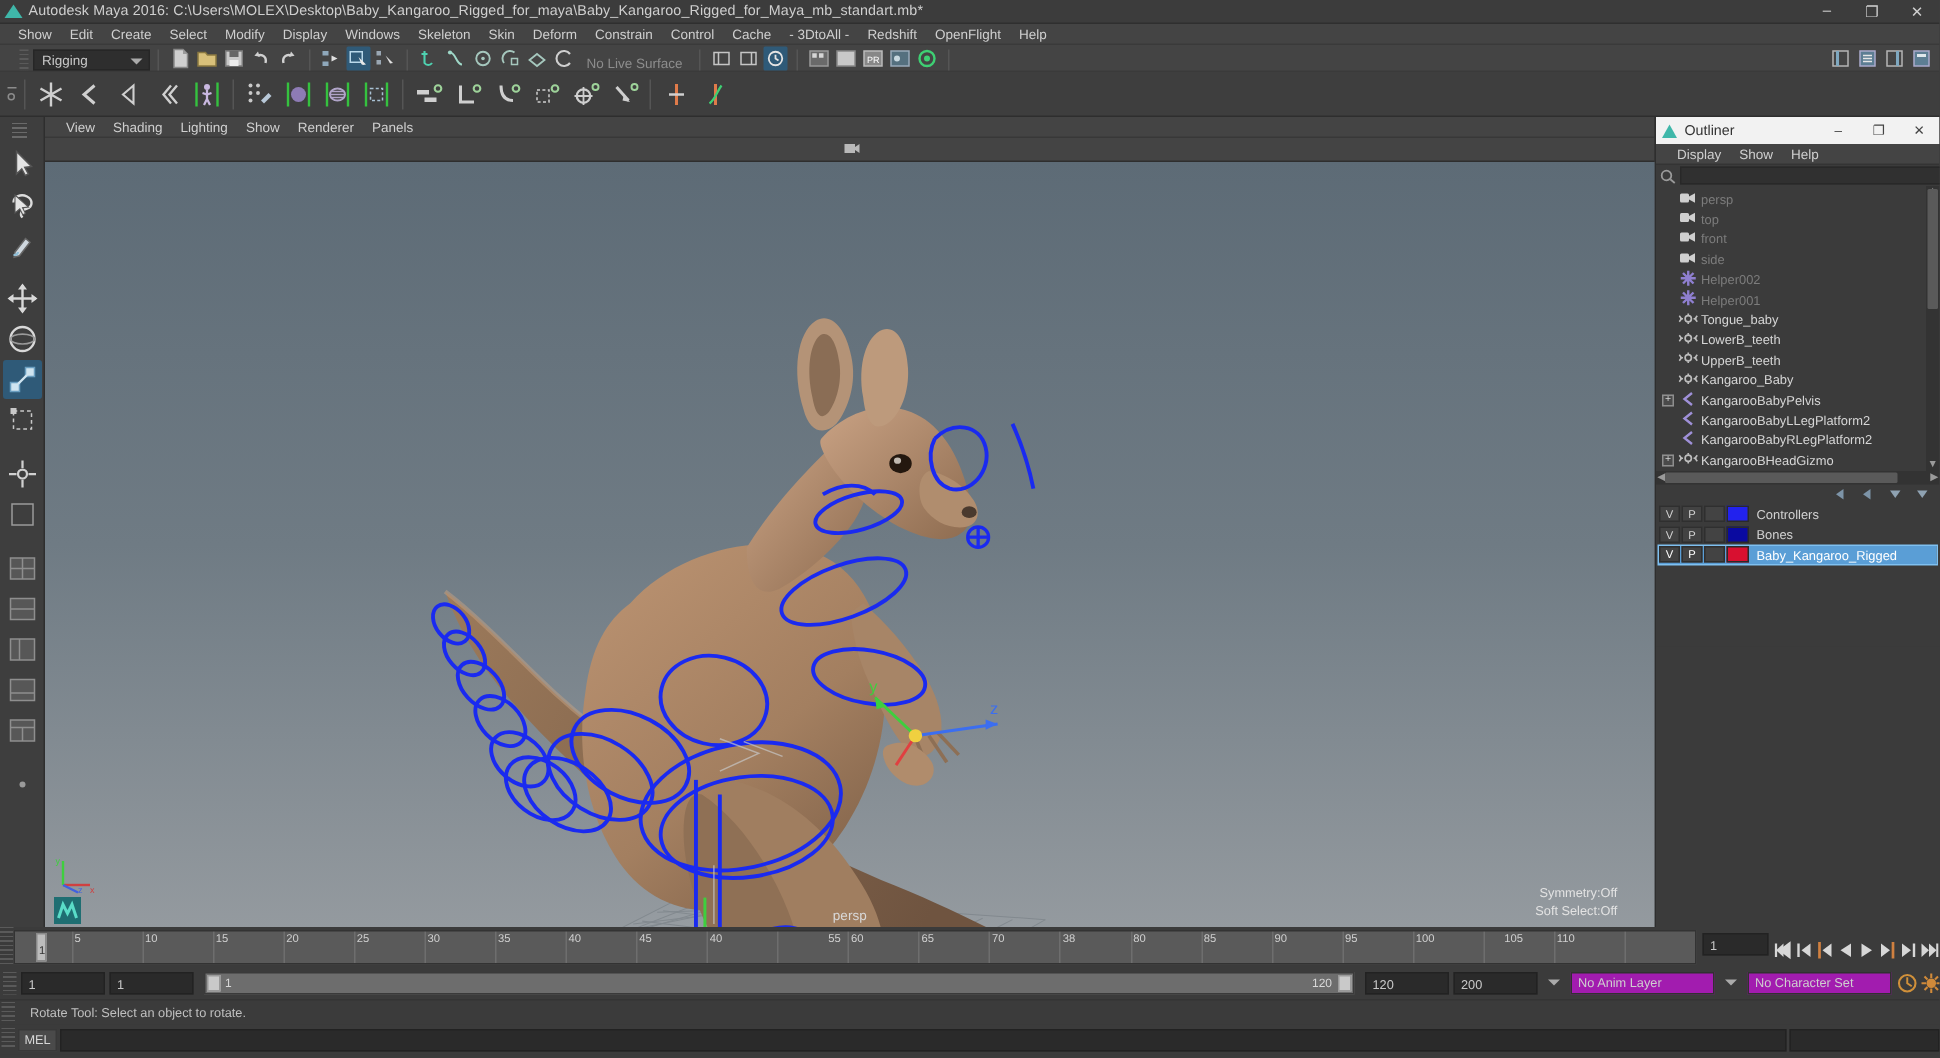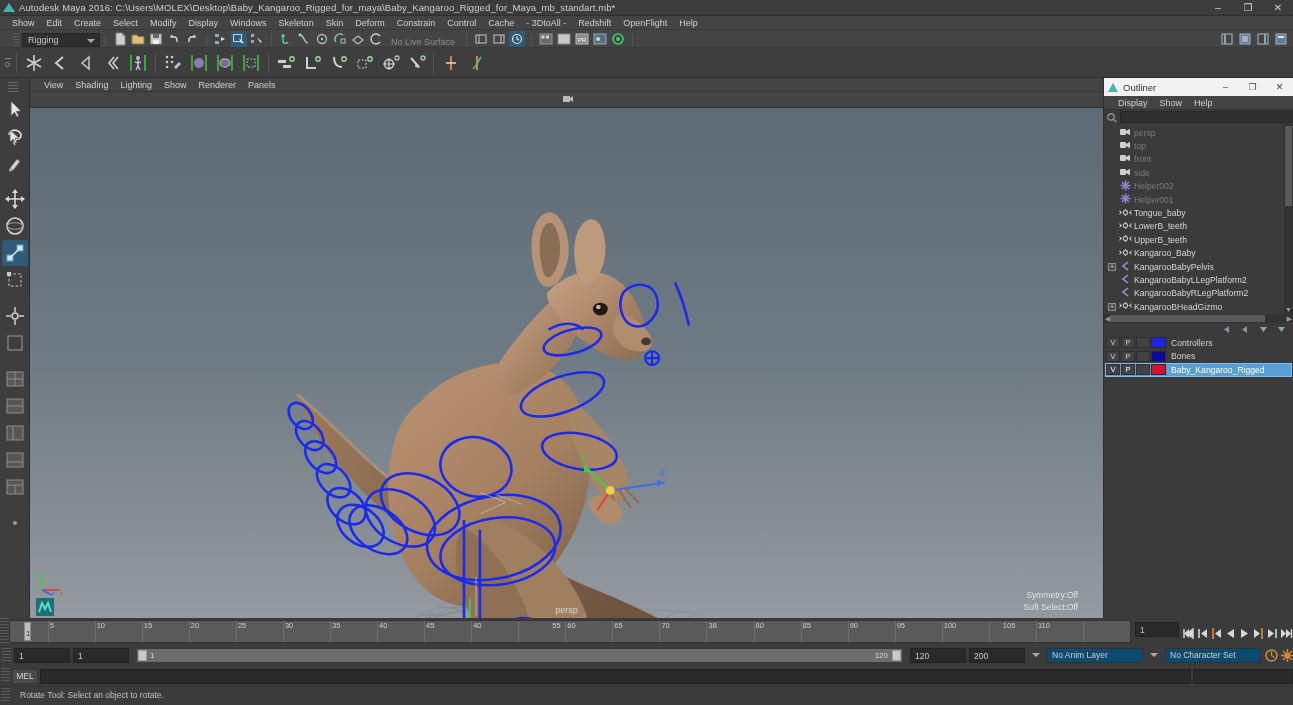--- a/index.html
+++ b/index.html
@@ -158,21 +158,21 @@
 
   .range-row{ height:22px; display:flex; align-items:center; background:#3b3b3b; gap:3px;
               padding-left:2px;}
   .rfield{ width:56px; height:15px; background:#2a2a2a; border:1px solid #222; color:#c8c8c8;
            font-size:8.5px; line-height:14px; padding-left:4px; }
   .range-slider{ flex:1; height:15px; background:#6d6d6d; border:1px solid #3a3a3a;
                  position:relative; margin:0 4px; }
   .rs-handle{ position:absolute; top:1px; bottom:1px; width:9px; background:#c9c9c9; border:1px solid #999;}
   .rs-l{ left:1px } .rs-r{ right:1px }
   .rs-lab{ position:absolute; font-size:8px; color:#d8d8d8; top:2px;}
-  .dropdown{ height:15px; background:#0c4a6e; border:1px solid #313131; color:#cfcfcf;
+  .dropdown{ height:15px; background:#a21caf; border:1px solid #313131; color:#cfcfcf;
              font-size:8.5px; line-height:13px; padding:0 4px; display:flex; align-items:center;}
   .chev{ width:0;height:0;border-left:4px solid transparent;border-right:4px solid transparent;
          border-top:4px solid #aaa; margin:0 4px;}
 
   .cmd-row{ height:20px; display:flex; align-items:center; background:#3b3b3b; padding-left:2px;}
   .mel-label{ width:26px; height:15px; background:#4a4a4a; border:1px solid #383838;
       font-size:8.5px; color:#d6d6d6; line-height:13px; text-align:center; margin-left:10px;}
   .cmd-input{ flex:1; height:15px; background:#2a2a2a; border:1px solid #222; margin-left:2px;}
   .cmd-out{ width:100px; height:15px; background:#2a2a2a; border:1px solid #222; margin-left:2px;}
   .help-row{ height:17px; display:flex; align-items:center; background:#3b3b3b;
@@ -1246,28 +1246,28 @@
             <path d="M7.5 3.5v4l3 2" stroke="#d0903a" stroke-width="1.3" fill="none"></path>
           </svg></span>
       <span class="pbtn">
         <svg width="15" height="15" viewBox="0 0 15 15">
             <circle cx="7.5" cy="7.5" r="3.2" fill="#d08a3a"></circle>
             <path d="M7.5 1v3M7.5 11v3M1 7.5h3M11 7.5h3M3 3l2 2M10 10l2 2M12 3l-2 2M5 10l-2 2" stroke="#d08a3a" stroke-width="1.4"></path>
           </svg></span>
     </div>
 
     <div class="hr-wrap">
+      <div class="help-row">
+        <div class="help-grip"></div>
+        <span>Rotate Tool: Select an object to rotate.</span>
+      </div>
+    </div>
+
+    <div class="hr-wrap">
       <div class="cmd-row">
         <div class="help-grip" style="top:2px"></div>
         <div class="mel-label">MEL</div>
         <input class="cmd-input" value="" style="">
         <div class="cmd-out"></div>
       </div>
     </div>
-
-    <div class="hr-wrap">
-      <div class="help-row">
-        <div class="help-grip"></div>
-        <span>Rotate Tool: Select an object to rotate.</span>
-      </div>
-    </div>
   </div>
 </div>
 
 </body></html>

